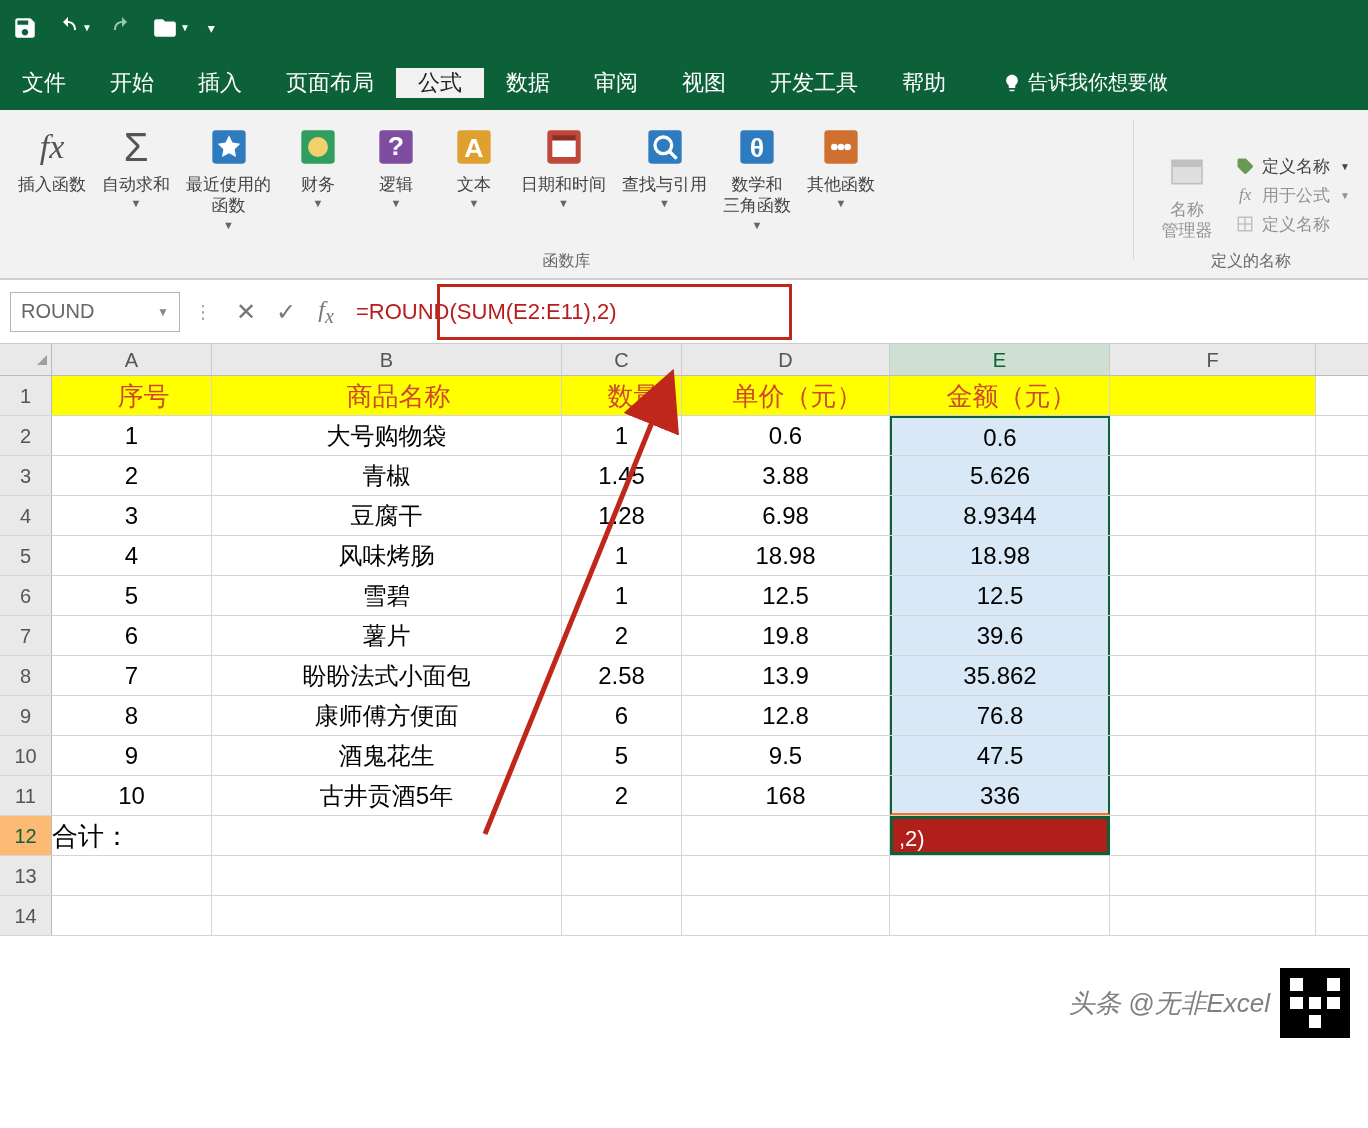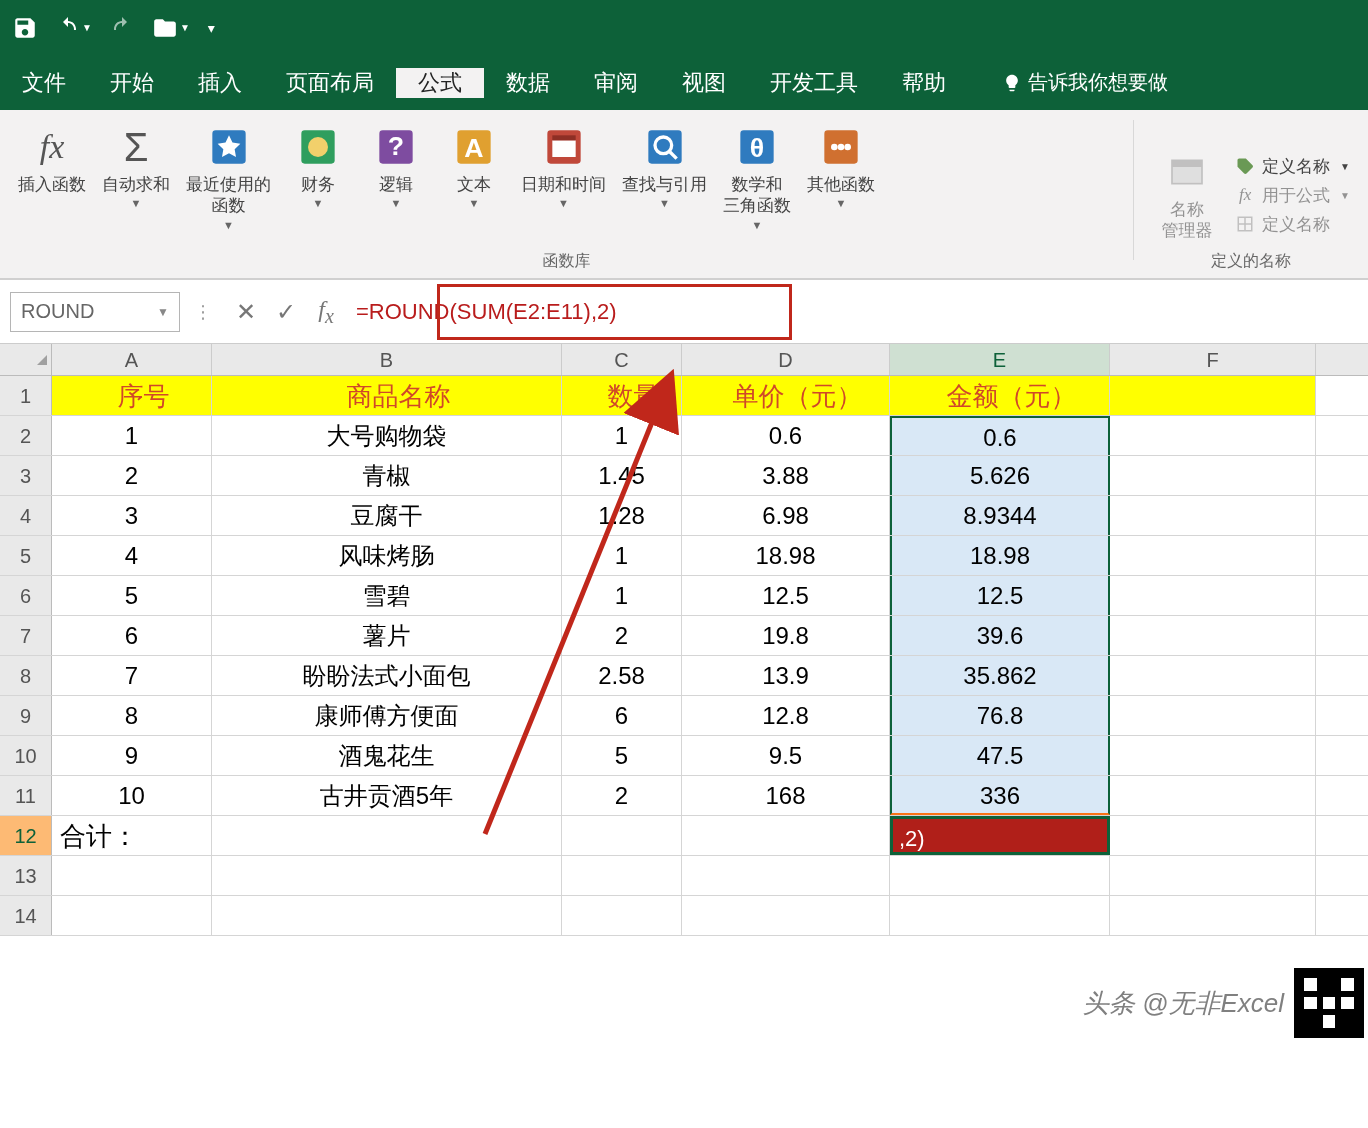--- a/index.html
+++ b/index.html
@@ -191,40 +191,40 @@
     white-space: nowrap;
   }
   .hdr-row .cell { background: #ffff00; color: #d04828; font-size: 26px; padding-left: 24px; }
   .selE {
     background: #d9e8f6;
     border-left: 2px solid #0d6139;
     border-right: 2px solid #0d6139;
   }
   .selE.top { border-top: 2px solid #0d6139; }
   .selE.bot { border-bottom: 2px solid #f97316; }
-  .total-row .cell.colA { text-align: left; padding-left: 8px; font-size: 26px; }
+  .total-row .cell.colA { text-align: left; font-size: 26px; }
   .editing-cell {
     background: #b01f19;
     color: #fff;
     text-align: left;
     padding-left: 6px;
     font-size: 22px;
     border: 3px solid #0d6139;
     position: relative;
   }
   
   .arrow-line {
     position: absolute;
     left: 0; top: 0;
     pointer-events: none;
   }
   
   .watermark {
     position: absolute;
-    right: 4px;
+    right: 18px;
     bottom: 90px;
     display: flex;
     align-items: center;
     gap: 10px;
     color: #808080;
     font-size: 26px;
     font-style: italic;
     text-shadow: 0 0 2px #fff;
   }
   .wm-logo {

